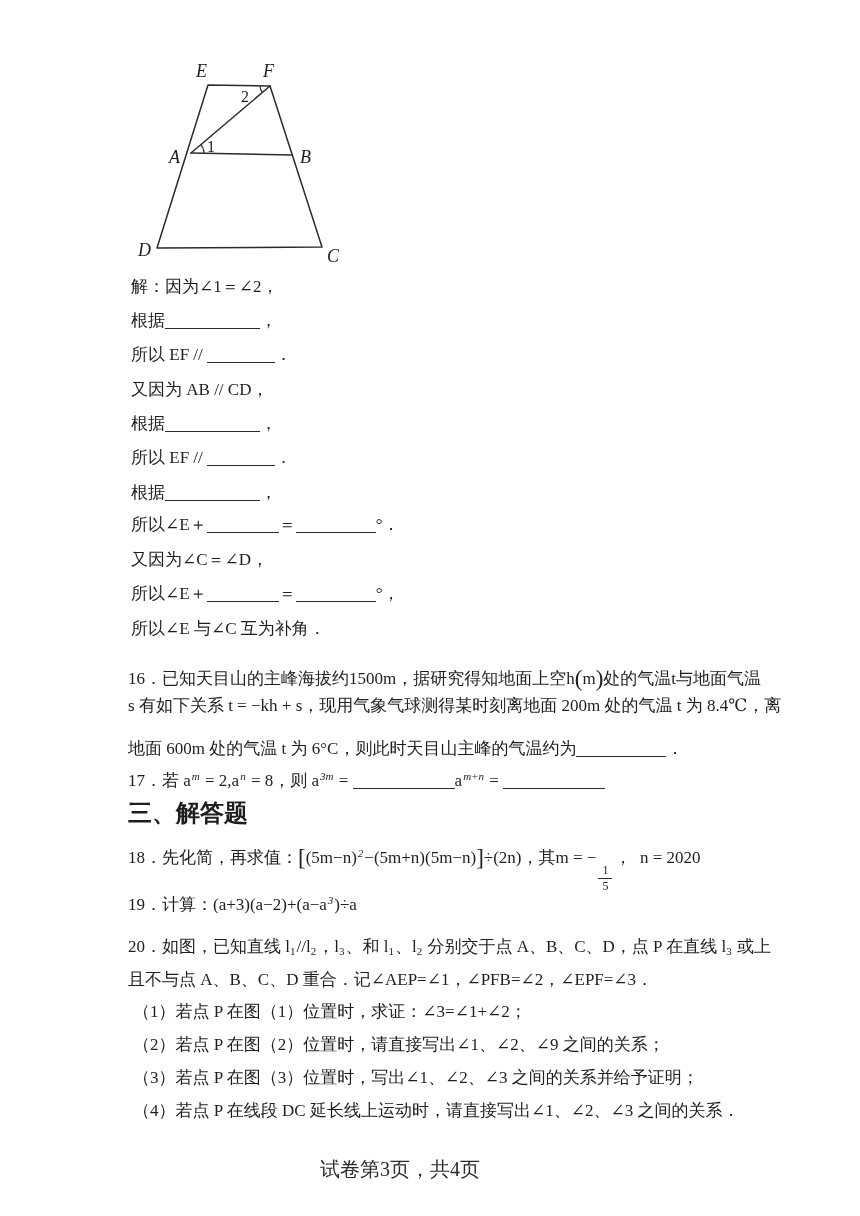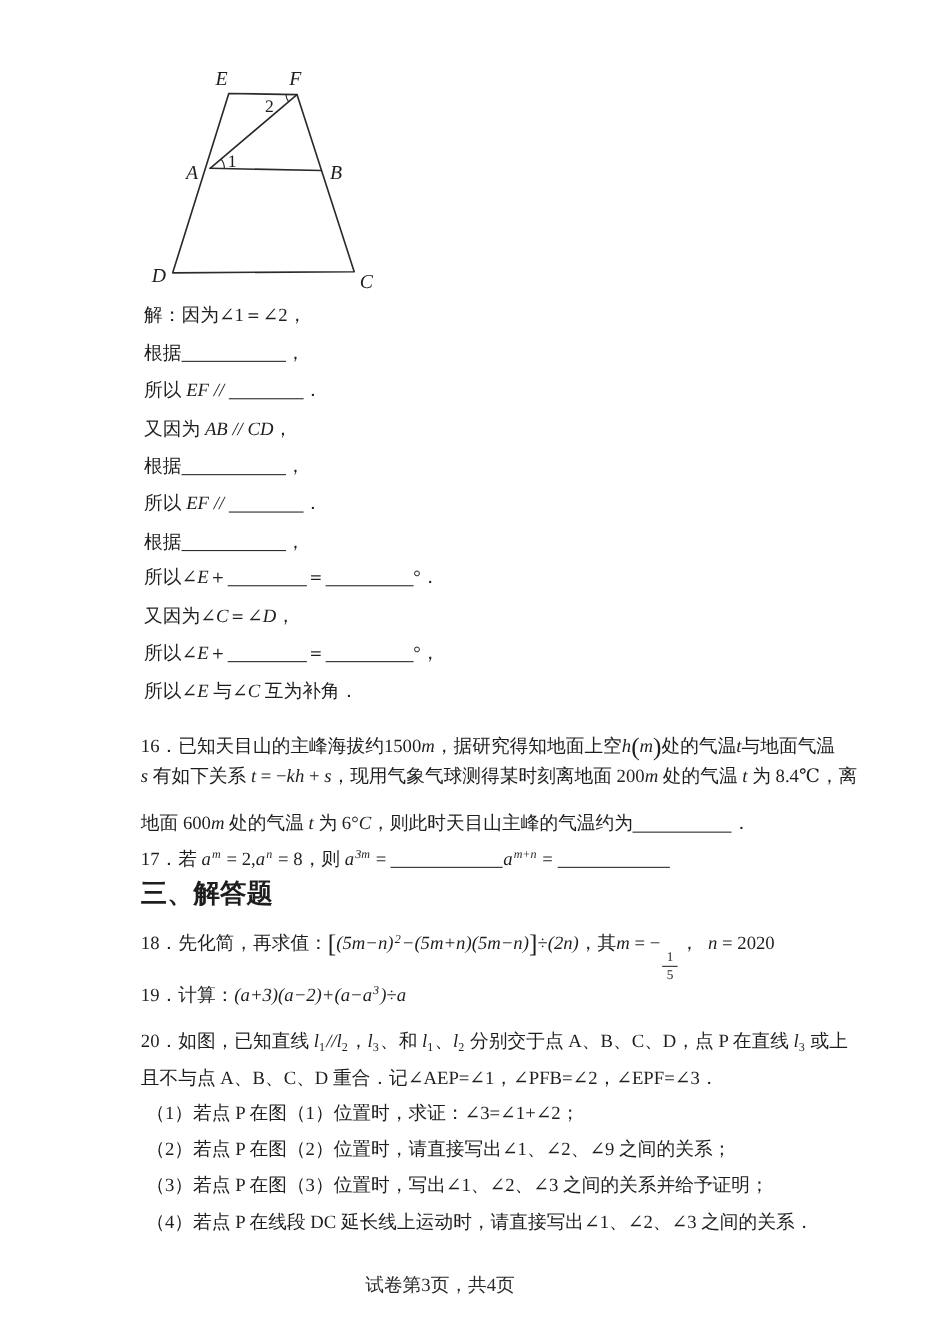--- a/index.html
+++ b/index.html
@@ -2,23 +2,23 @@
 <html><head>
 <meta charset="utf-8">
 <style>
   html,body{margin:0;padding:0;background:#ffffff;}
   body{width:860px;height:1216px;font-family:"Liberation Serif","DejaVu Serif",serif;color:#1e1e1e;}
   .page{position:relative;width:860px;height:1216px;background:#ffffff;overflow:hidden;}
   .line{position:absolute;left:128px;font-size:17px;line-height:22px;white-space:pre;color:#1e1e1e;}
   .proof-line{left:131px;}
   .sub-line{left:133px;}
   .heading{font-weight:bold;font-size:24px;font-family:Liberation Sans, sans-serif;}
-  .footer-line{left:0;width:800px;text-align:center;font-size:17px;color:#2a2a2a;white-space:normal;}
+  .footer-line{left:0;width:800px;text-align:center;font-size:20px;color:#2a2a2a;white-space:normal;}
   .seg-p{font-style:normal;}
-  .seg-i{font-style:italic;}
+  .seg-i{}
   .seg-sup{font-style:italic;font-size:11px;position:relative;top:-6px;margin:0 1px;}
   .seg-sub{font-style:normal;font-size:11px;position:relative;top:3px;margin-right:1px;}
   .seg-bg{font-size:23px;vertical-align:-2px;}
   .bl{display:inline-block;border-bottom:1px solid #2b2b2b;height:15px;vertical-align:-3px;}
   .fr{display:inline-flex;flex-direction:column;align-items:center;font-size:12px;line-height:1.25;vertical-align:-11px;margin:0 2px;}
   .fr-n{border-bottom:1px solid #2b2b2b;padding:0 4px;}
   .fr-d{padding:0 4px;}
   svg.figure{position:absolute;left:133px;top:56px;}
   svg.figure .stroke{stroke:#2b2b2b;stroke-width:1.5;fill:none;stroke-linejoin:round;stroke-linecap:round;}
   svg.figure .thin{stroke:#2b2b2b;stroke-width:1.1;fill:none;}

